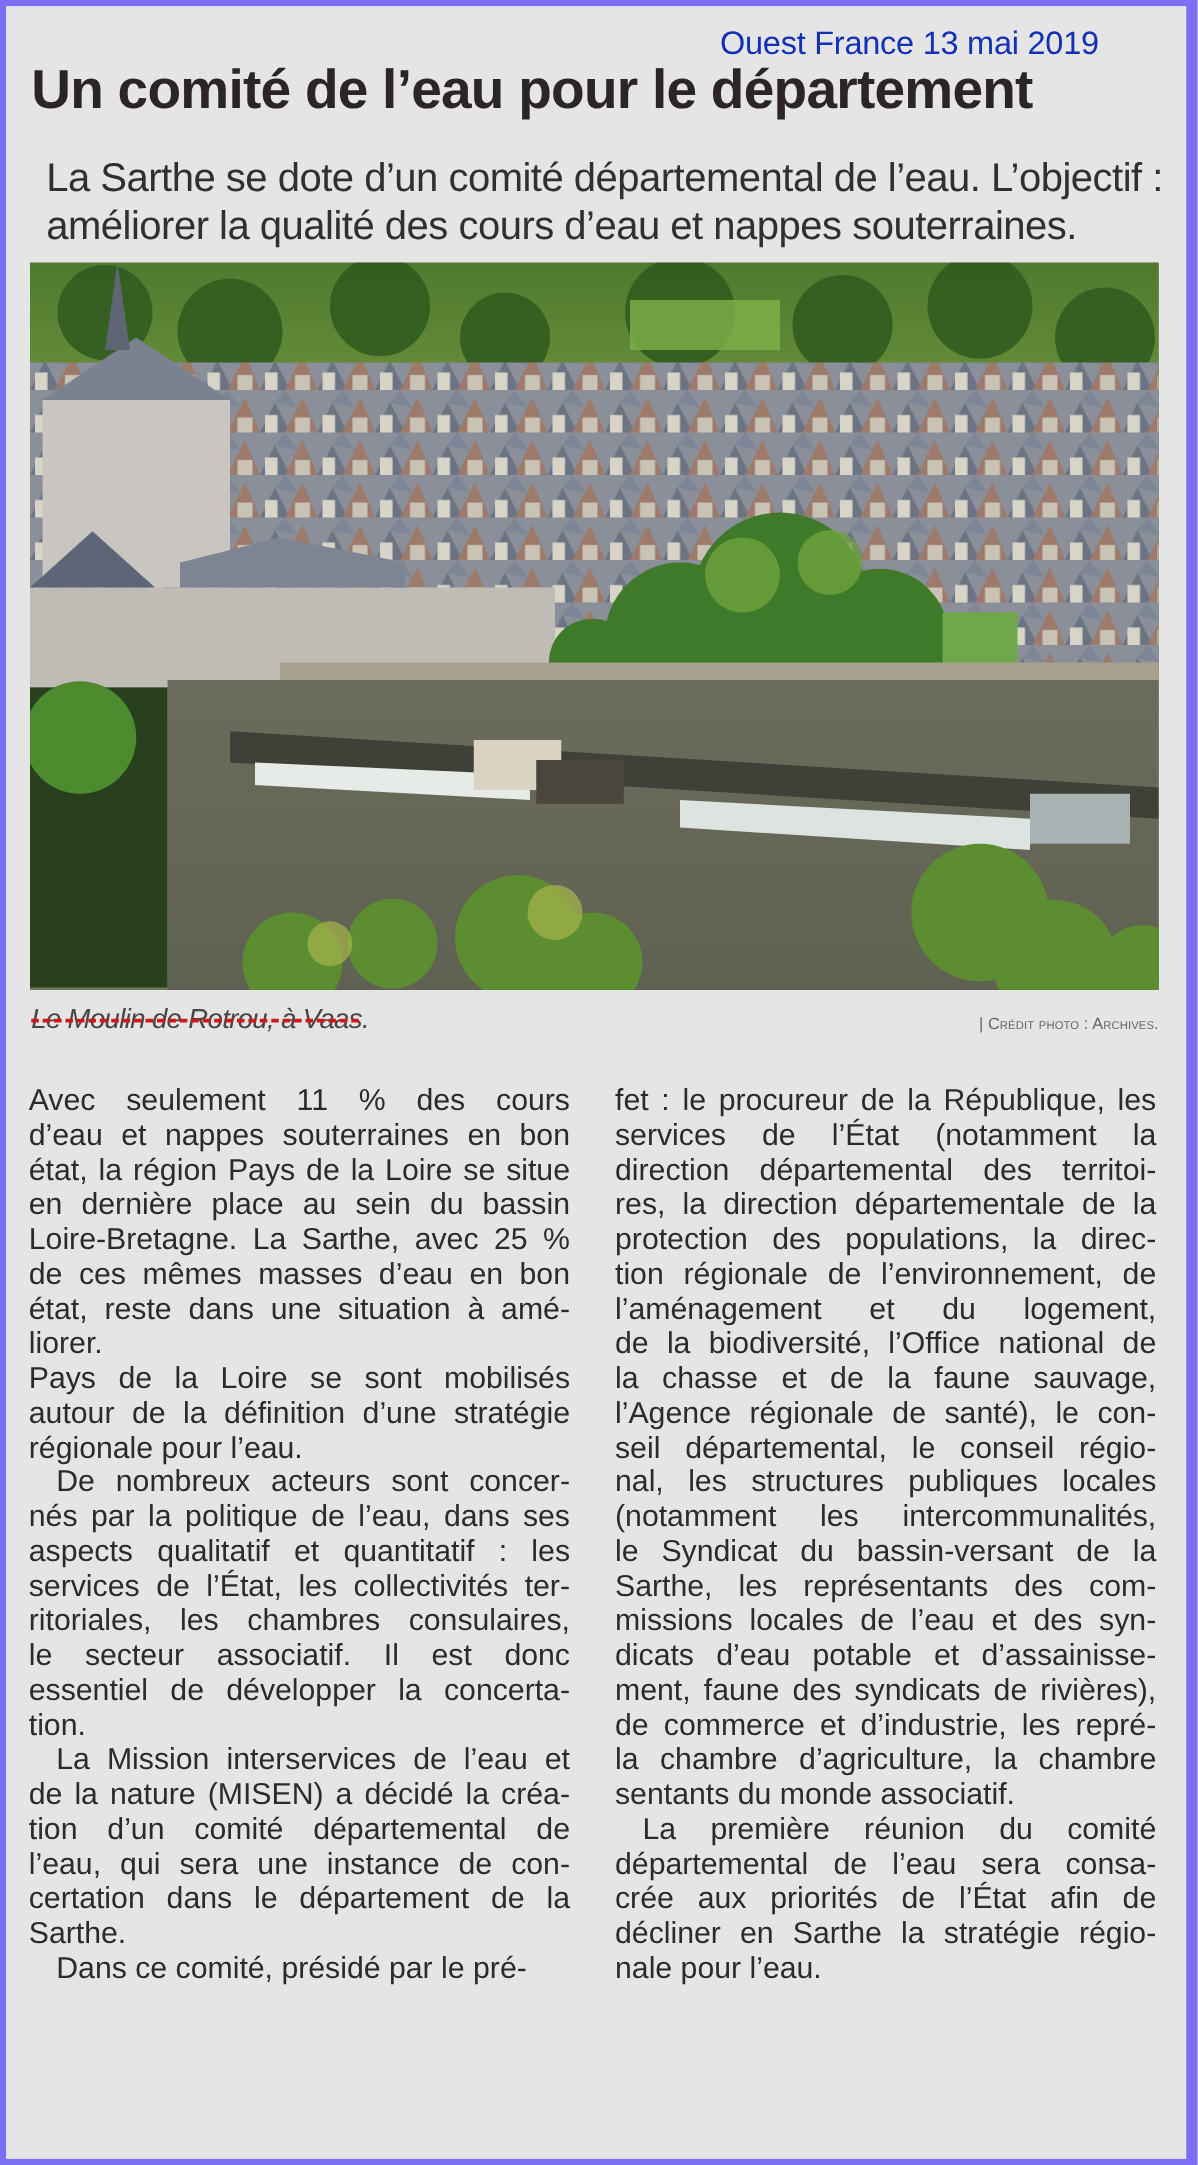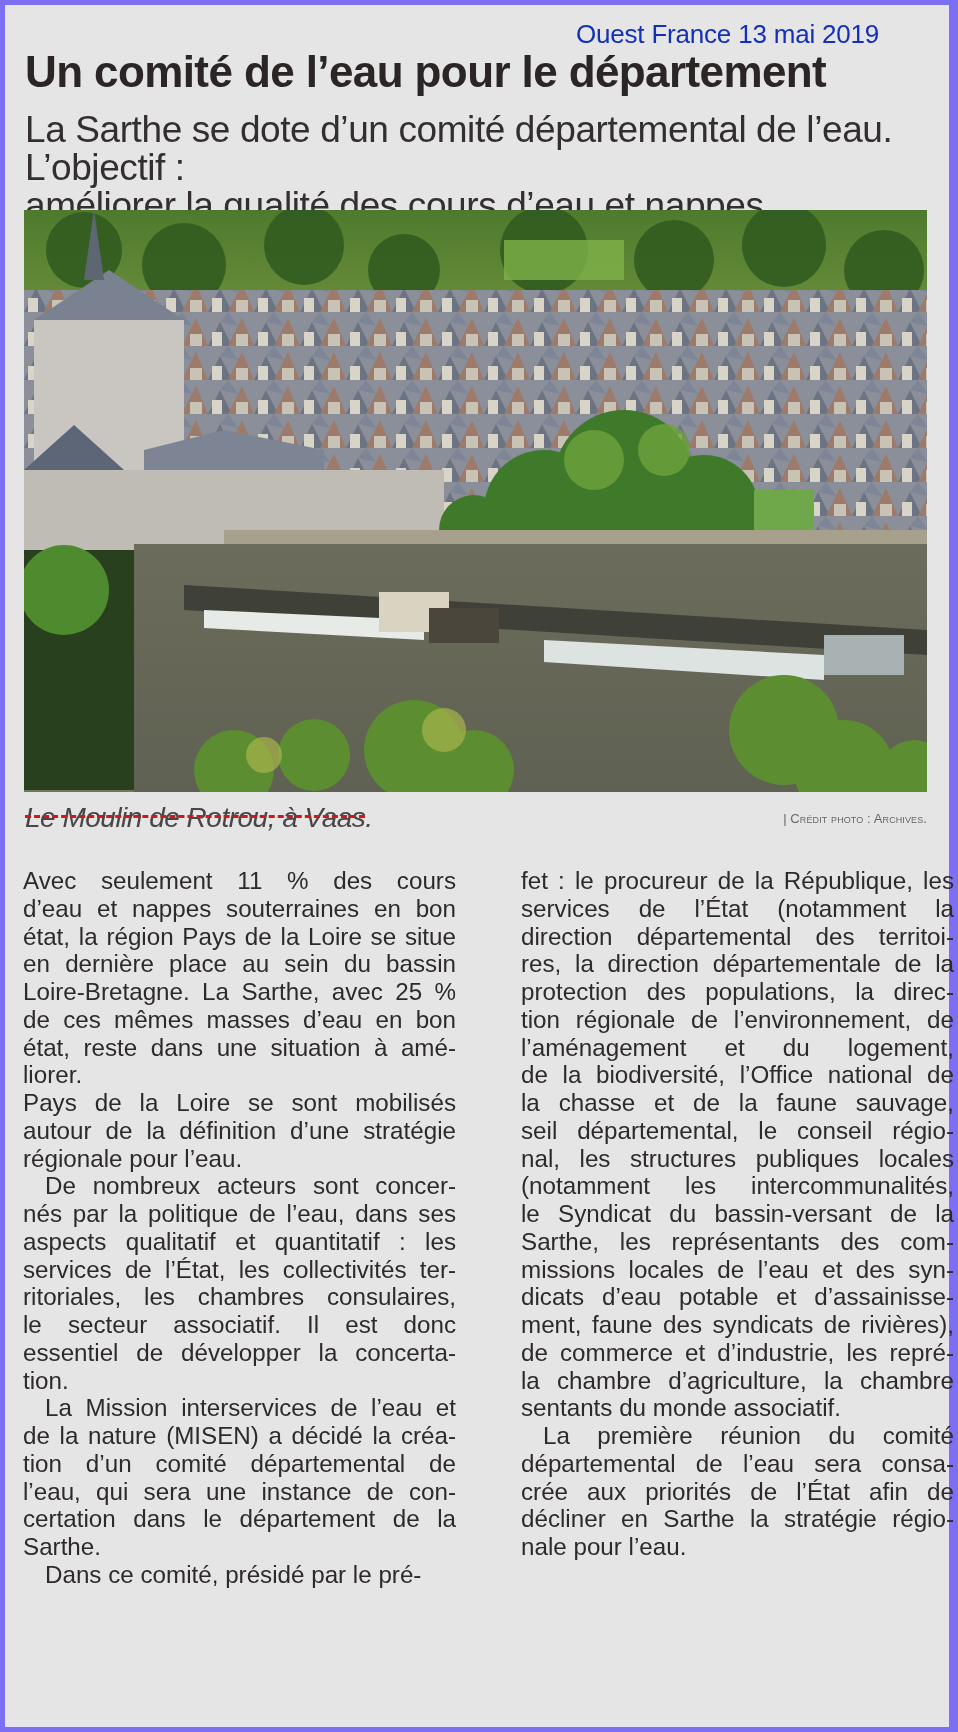--- a/index.html
+++ b/index.html
@@ -32,38 +32,38 @@
       font-weight: bold;
       color: #2b2526;
       letter-spacing: -0.6px;
       white-space: nowrap;
       margin: 0;
     }
     .standfirst {
       position: absolute;
       left: 20px; top: 106px;
       width: 900px;
-      font-size: 37px;
+      font-size: 32px;
       line-height: 38px;
       color: #332e30;
       letter-spacing: -0.4px;
-      margin: 0;
+      margin: 12px;
     }
     .photo {
       position: absolute;
       left: 19px; top: 205px;
       width: 903px; height: 582px;
       overflow: hidden;
       background: #6f7a5c;
     }
     .photo svg { display: block; }
     .caption {
       position: absolute;
       left: 20px; top: 797px;
-      font-size: 28px;
+      font-size: 22px;
       font-style: italic;
       color: #4a4547;
       letter-spacing: -0.5px;
     }
     .caption .strike {
       position: absolute;
       left: 0; right: 8px; top: 13px;
       height: 0;
       border-top: 3px dashed #d01818;
     }
@@ -79,21 +79,21 @@
       position: absolute;
       top: 862px;
       width: 433px;
       font-size: 24.2px;
       line-height: 27.75px;
       color: #2e2a2b;
       text-align: justify;
       hyphens: none;
     }
     .col.left { left: 18px; }
-    .col.right { left: 487px; margin-left: 29px; }
+    .col.right { left: 487px; }
     .col .ln { display: block; text-align: justify; text-align-last: justify; white-space: nowrap; }
     .col .ln.end { text-align-last: left; }
   </style>
 </head>
 <body>
 
 <div class="page">
 
   <div class="source">Ouest France 13 mai 2019</div>
 
@@ -229,20 +229,21 @@
   <div class="col right">
     <span class="ln">fet : le procureur de la République, les</span>
     <span class="ln">services de l’État (notamment la</span>
     <span class="ln">direction départemental des territoi-</span>
     <span class="ln">res, la direction départementale de la</span>
     <span class="ln">protection des populations, la direc-</span>
     <span class="ln">tion régionale de l’environnement, de</span>
     <span class="ln">l’aménagement et du logement,</span>
     <span class="ln">de la biodiversité, l’Office national de</span>
     <span class="ln">la chasse et de la faune sauvage,</span>
+    <span class="ln">l’Agence régionale de santé), le con-</span>
     <span class="ln">seil départemental, le conseil régio-</span>
     <span class="ln">nal, les structures publiques locales</span>
     <span class="ln">(notamment les intercommunalités,</span>
     <span class="ln">le Syndicat du bassin-versant de la</span>
     <span class="ln">Sarthe, les représentants des com-</span>
     <span class="ln">missions locales de l’eau et des syn-</span>
     <span class="ln">dicats d’eau potable et d’assainisse-</span>
     <span class="ln">ment, faune des syndicats de rivières),</span>
     <span class="ln">de commerce et d’industrie, les repré-</span>
     <span class="ln">la chambre d’agriculture, la chambre</span>

